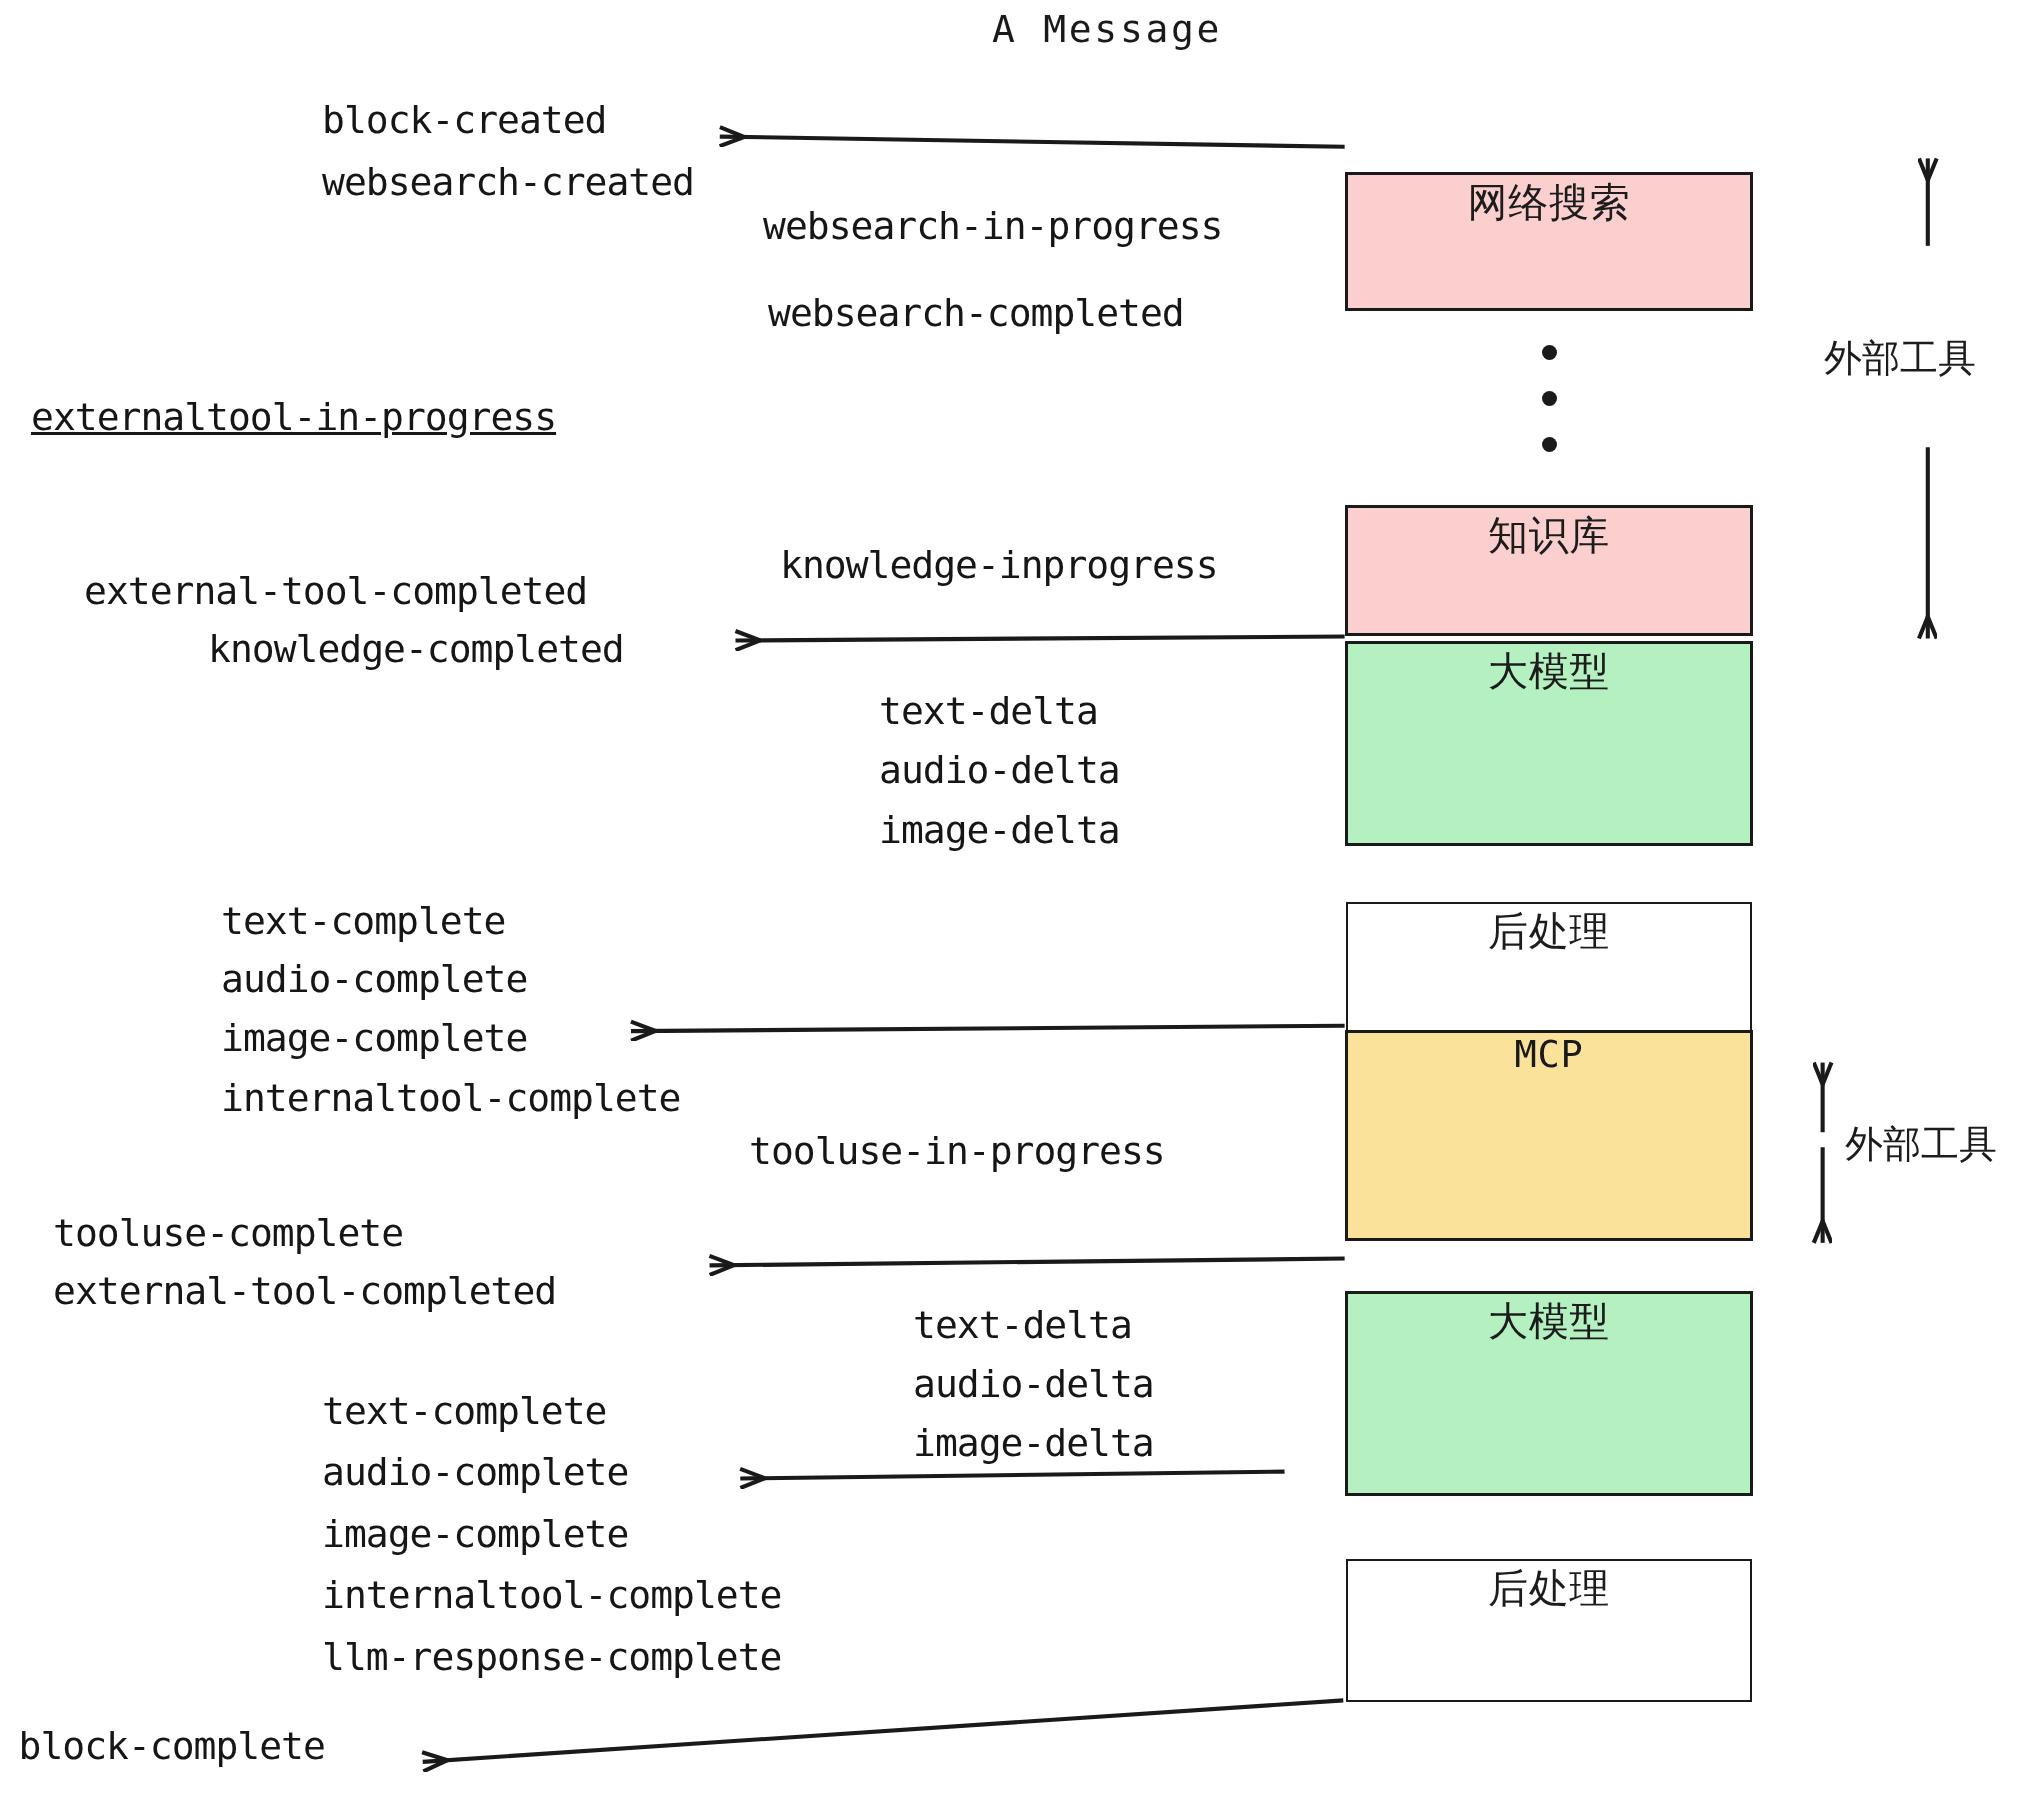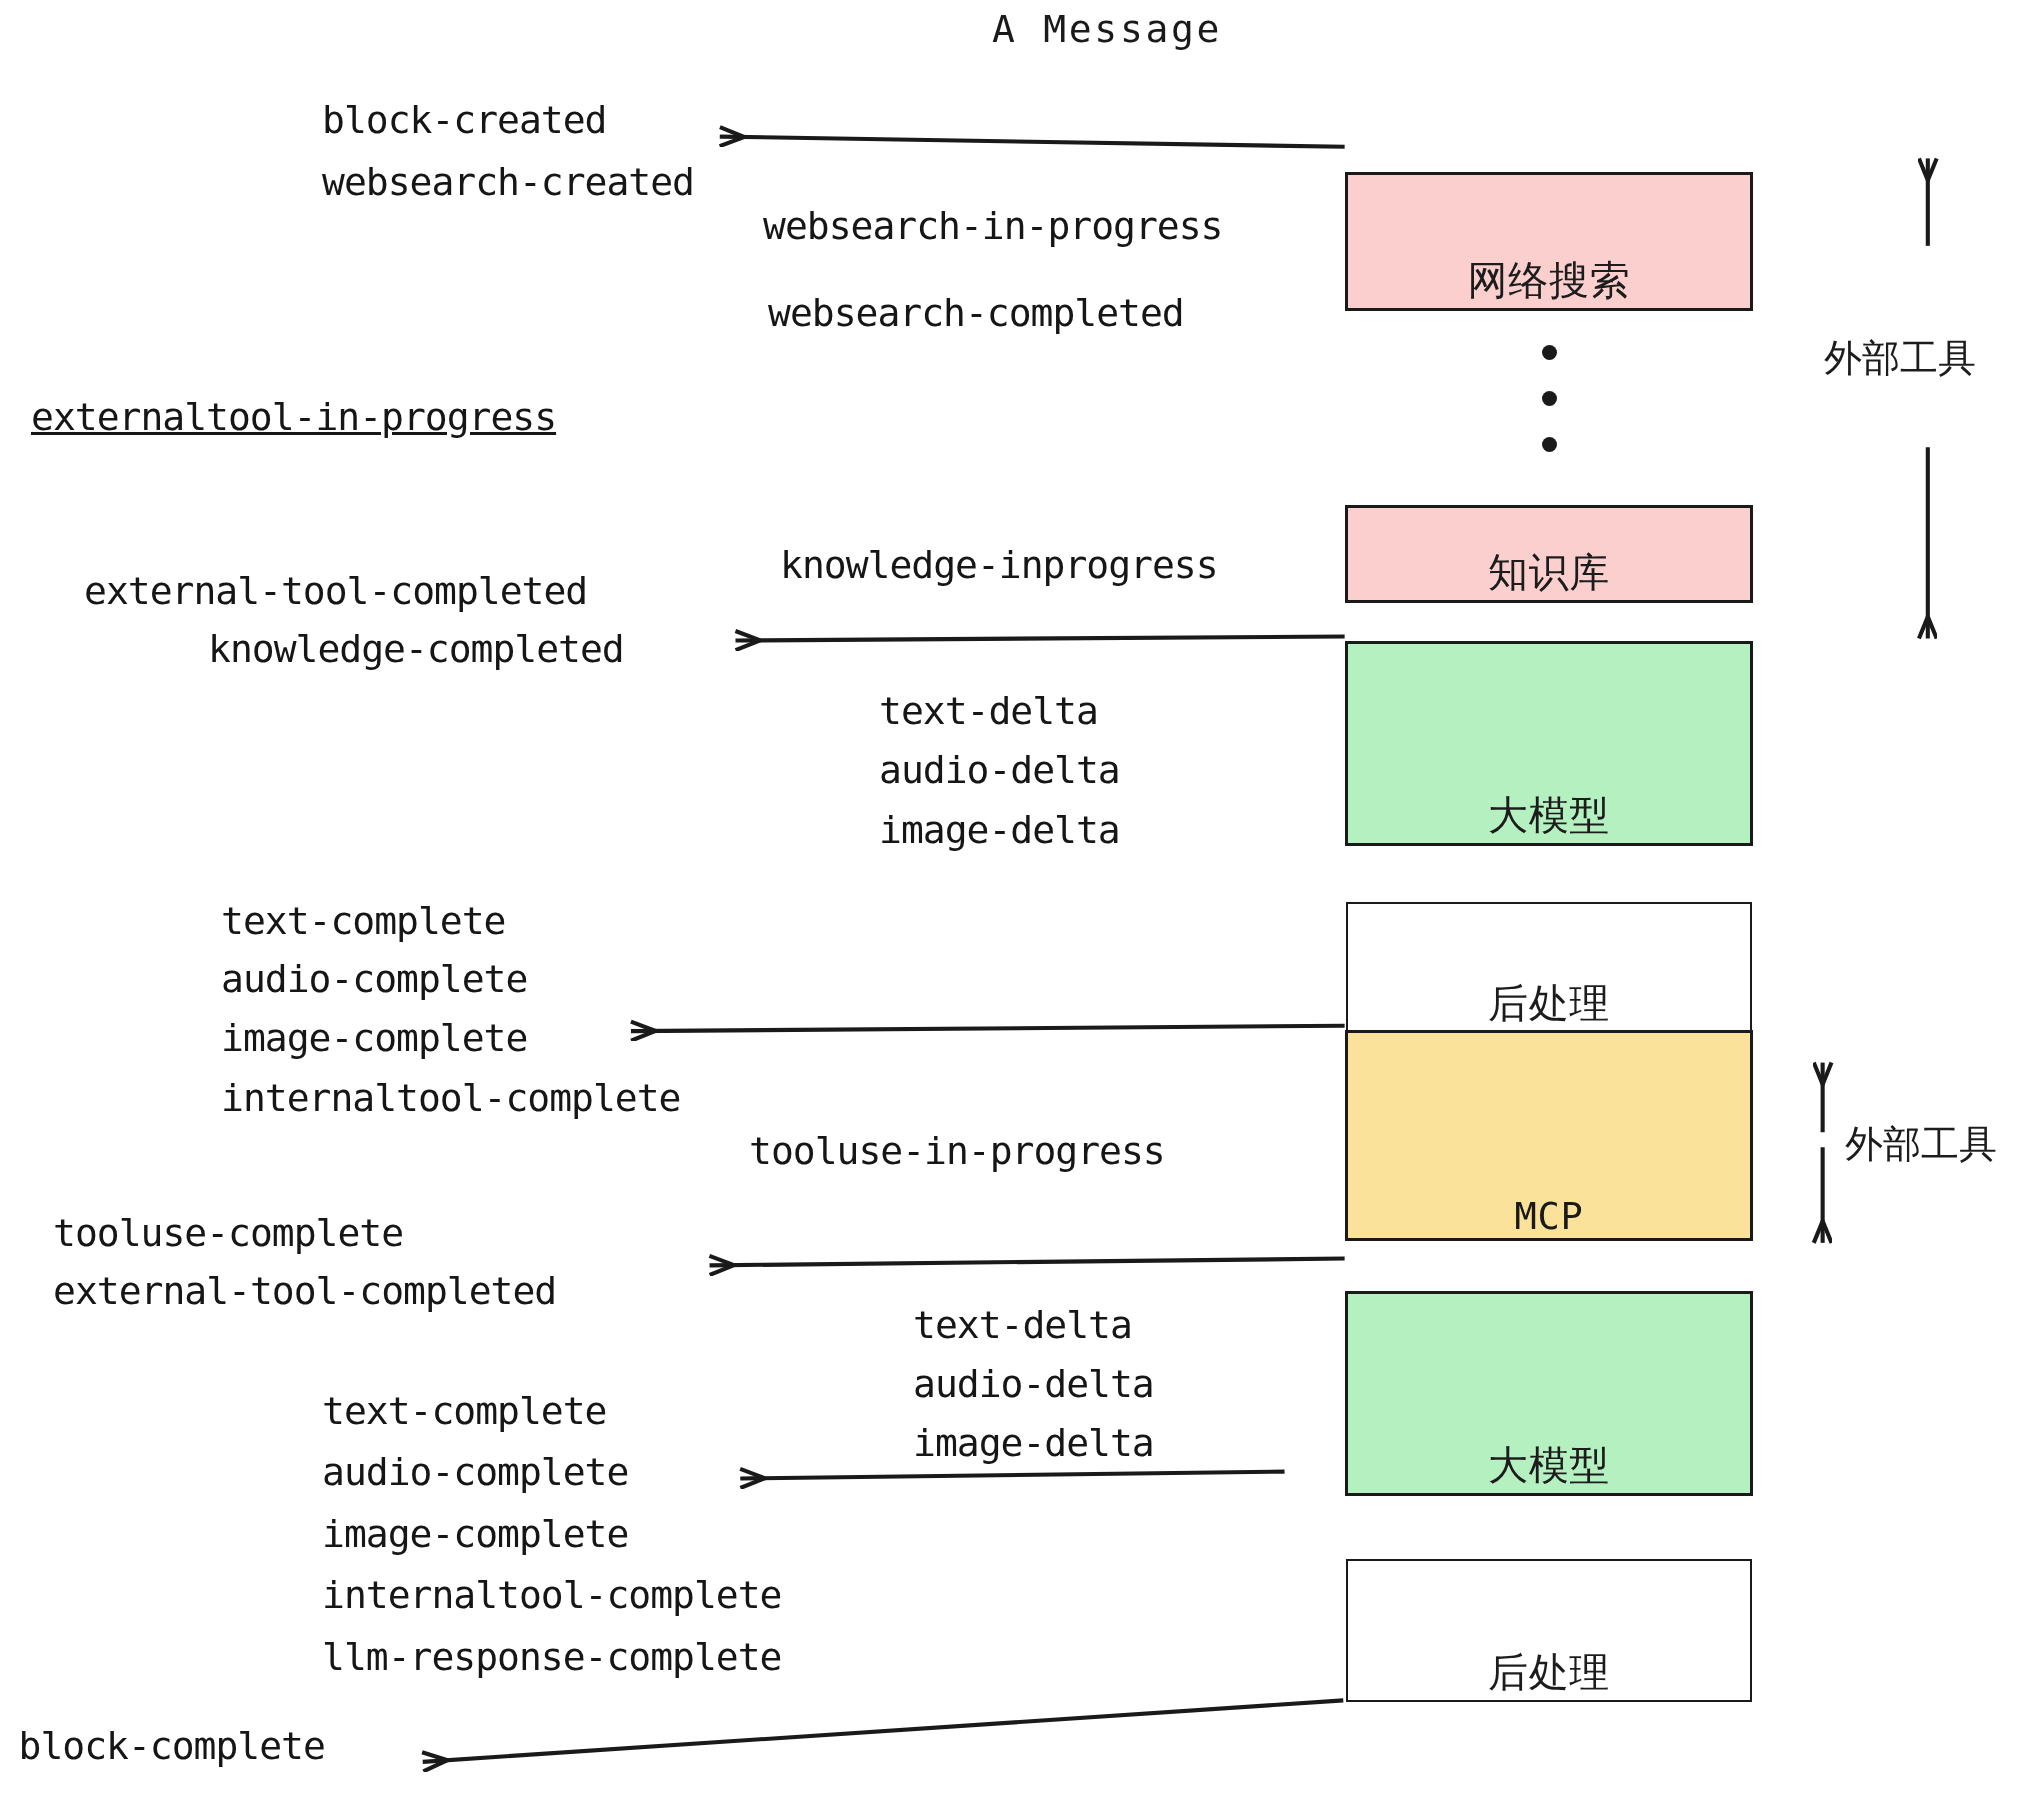--- a/index.html
+++ b/index.html
@@ -50,21 +50,21 @@
     color: #1c1c1c;
     white-space: nowrap;
   }
 
   
   .box {
     position: absolute;
     box-sizing: border-box;
     border: 3.4px solid #1a1a1a;
     display: flex;
-    align-items: flex-end;
+    align-items: flex-start;
     justify-content: center;
   }
   .box.pink  { background: #fccfcf; }
   .box.green { background: #b4f0c0; }
   .box.yellow{ background: #fae29a; }
   .box.white { background: #ffffff; border-width: 2.7px; }
   .box .mono-label {
     font-family: "DejaVu Sans Mono", monospace;
     font-size: 37px;
     letter-spacing: 0.7px;
@@ -129,21 +129,21 @@
   <div class="title" style="left:979px; top:6.8px;">A Message</div>
 
   <div class="box pink" style="left:1332px; top:172px; width:408px; height:139px;">
     <span class="cjk">网络搜索</span>
   </div>
 
   <div class="dot" style="left:1529px; top:345px;"></div>
   <div class="dot" style="left:1529px; top:391px;"></div>
   <div class="dot" style="left:1529px; top:437px;"></div>
 
-  <div class="box pink" style="left:1332px; top:505px; width:408px; height:98px;">
+  <div class="box pink" style="left:1332px; top:505px; width:408px; height:131px;">
     <span class="cjk">知识库</span>
   </div>
 
   <div class="box green" style="left:1332px; top:641px; width:408px; height:205px;">
     <span class="cjk">大模型</span>
   </div>
 
   <div class="box white" style="left:1333px; top:902px; width:406px; height:131px;">
     <span class="cjk">后处理</span>
   </div>

